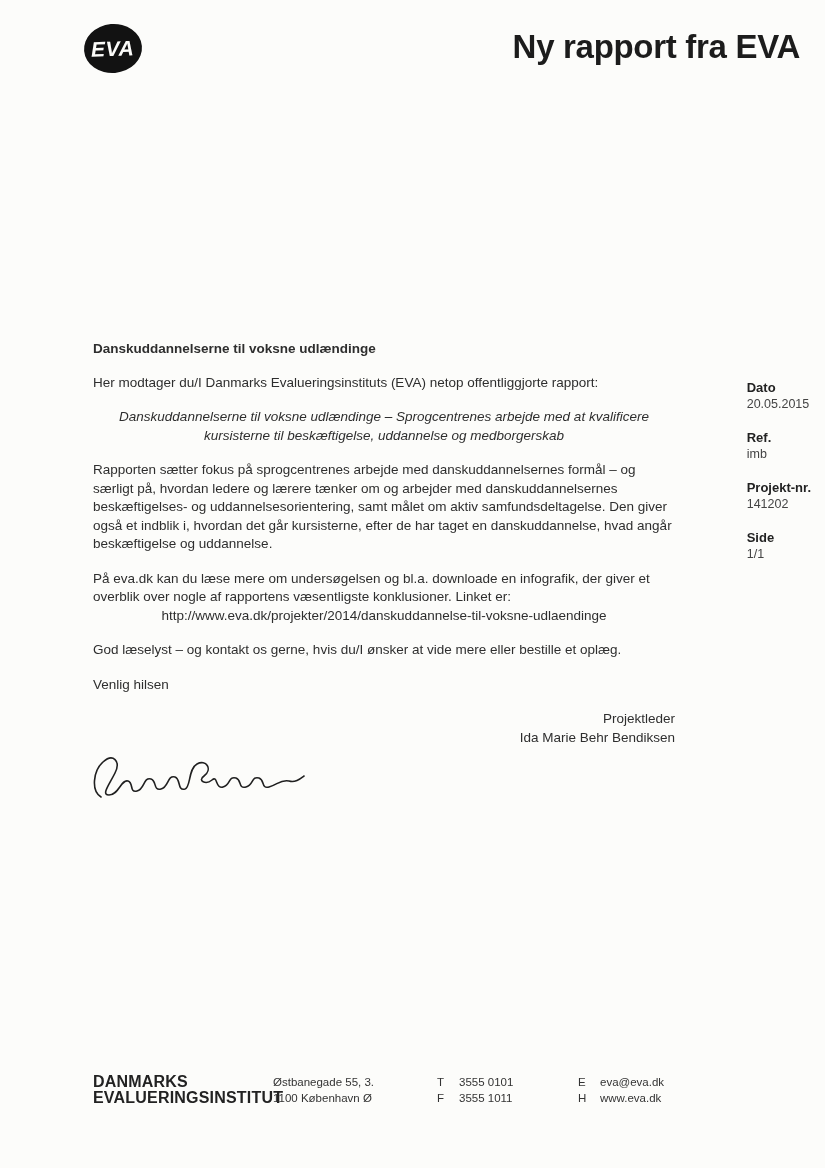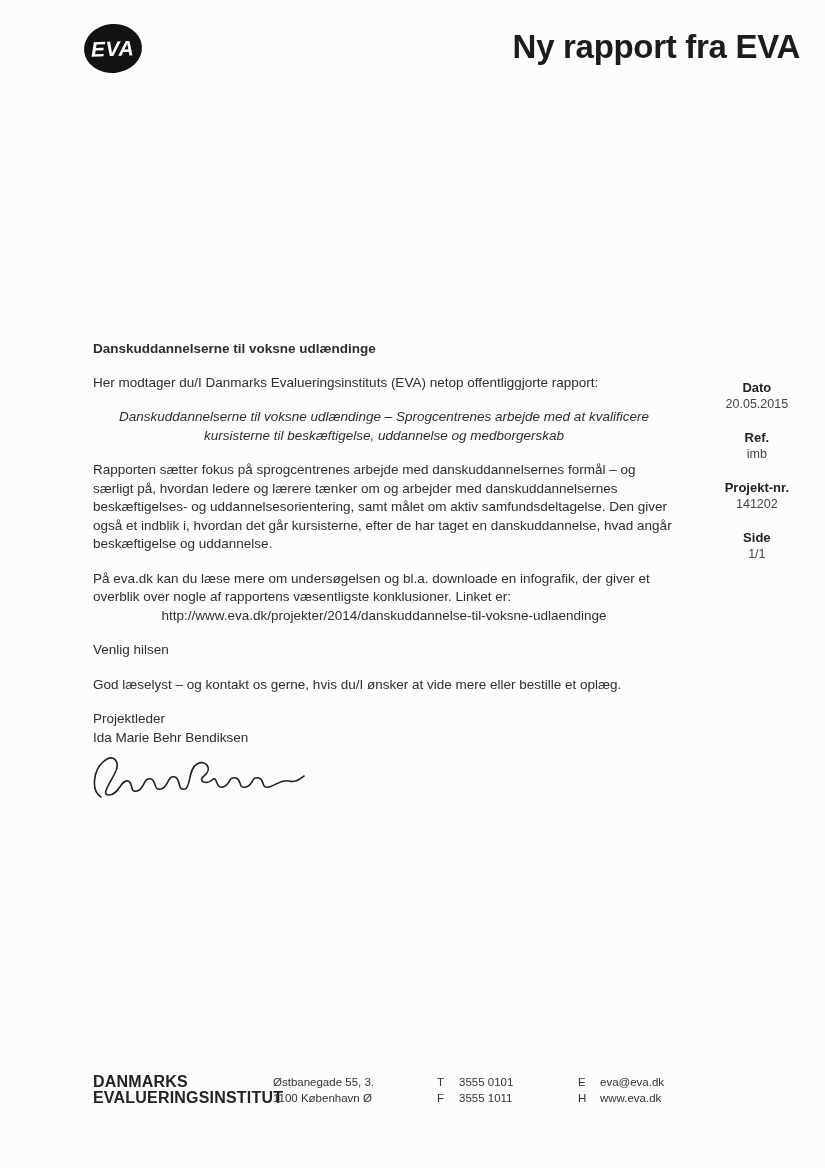--- a/index.html
+++ b/index.html
@@ -34,22 +34,22 @@
   .title {
     position: absolute; top: 28px; right: 25px;
     margin: 0;
     font-size: 33px; font-weight: bold;
     letter-spacing: -0.3px;
     color: #1c1c1c;
   }
 
   
   .meta-col {
-    position: absolute; right: 36px; top: 380px;
-    text-align: center;
+    position: absolute; right: 14px; top: 380px;
+    text-align: left;
   }
   .meta-group { margin-bottom: 19px; }
   .meta-label { display: block; font-weight: bold; font-size: 13px; color: #222; }
   .meta-value { display: block; font-size: 12.5px; color: #444; margin-top: 2px; }
 
   
   .body-col {
     position: absolute; left: 93px; top: 340px;
     width: 582px;
     font-size: 13.5px; line-height: 18.5px;
@@ -108,25 +108,25 @@
     <p class="heading">Danskuddannelserne til voksne udlændinge</p>
 
     <p>Her modtager du/I Danmarks Evalueringsinstituts (EVA) netop offentliggjorte rapport:</p>
 
     <p class="italic">Danskuddannelserne til voksne udlændinge – Sprogcentrenes arbejde med at kvalificere kursisterne til beskæftigelse, uddannelse og medborgerskab</p>
 
     <p><span>Rapporten sætter fokus på </span><span class="b">sprogcentrenes arbejde med danskuddannelsernes formål</span><span> – og særligt på, hvordan ledere og lærere tænker om og arbejder med danskuddannelsernes beskæftigelses- og uddannelsesorientering, samt målet om aktiv samfundsdeltagelse. Den giver også et indblik i, hvordan det går kursisterne, efter de har taget en danskuddannelse, hvad angår beskæftigelse og uddannelse.</span></p>
 
     <p><span>På </span><span class="b">eva.dk</span><span> kan du læse mere om undersøgelsen og bl.a. downloade en infografik, der giver et overblik over nogle af rapportens væsentligste konklusioner. Linket er:</span><span class="url">http://www.eva.dk/projekter/2014/danskuddannelse-til-voksne-udlaendinge</span></p>
 
+    <p>God læselyst – og kontakt os gerne, hvis du/I ønsker at vide mere eller bestille et oplæg.</p>
+
     <p>Venlig hilsen</p>
 
-    <p>God læselyst – og kontakt os gerne, hvis du/I ønsker at vide mere eller bestille et oplæg.</p>
-
-    <p style="margin-bottom:4px;">
+    <p style="margin-bottom:4px;text-align:right;">
       <span class="sender-line">Projektleder</span>
       <span class="sender-line">Ida Marie Behr Bendiksen</span>
     </p>
 
     <svg class="signature" width="215" height="55" viewBox="0 0 215 55" aria-hidden="true">
       <path d="M10,46 C0,40 2,20 12,11 C22,2 30,10 24,22 C18,34 10,44 18,44 C28,44 30,28 37,30 C43,32 38,42 46,40 C54,38 52,26 60,28 C66,30 62,40 70,38 C78,36 76,24 84,26 C90,28 86,40 94,38 C100,36 97,18 106,13 C115,8 122,18 113,25 C106,30 115,34 121,29 C127,24 124,38 132,36 C140,34 137,25 145,27 C151,29 147,38 155,36 C163,34 160,25 168,27 C174,29 170,38 178,36 C186,34 190,28 198,30 C204,32 209,28 213,25" fill="none" stroke="#202020" stroke-width="1.6" stroke-linecap="round"></path>
     </svg>
   </div>
 
   <div class="footer">

